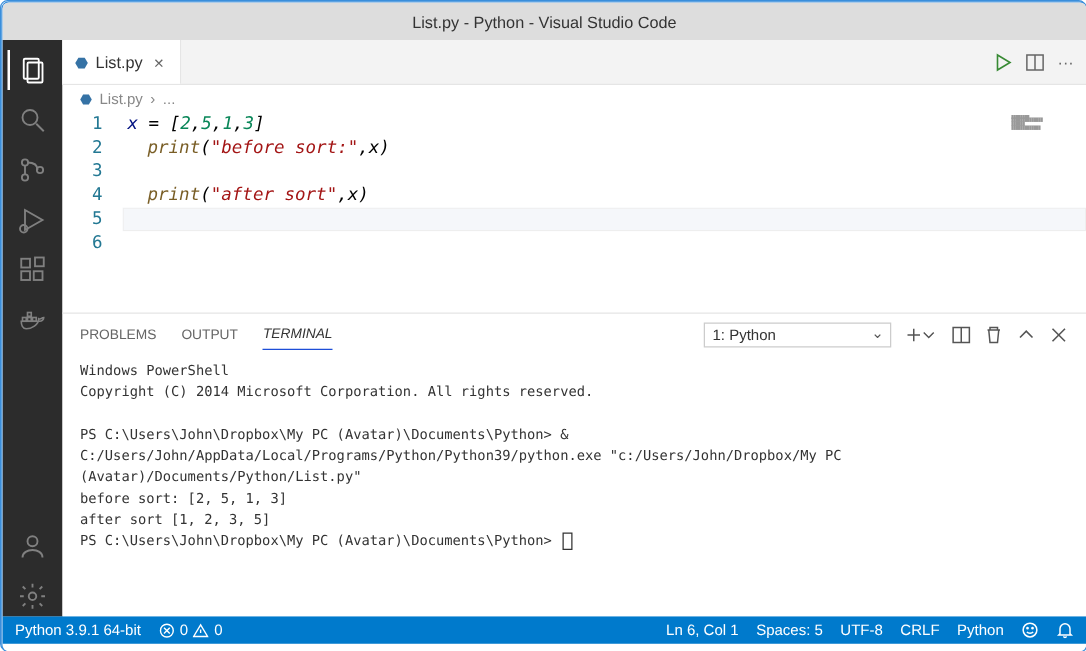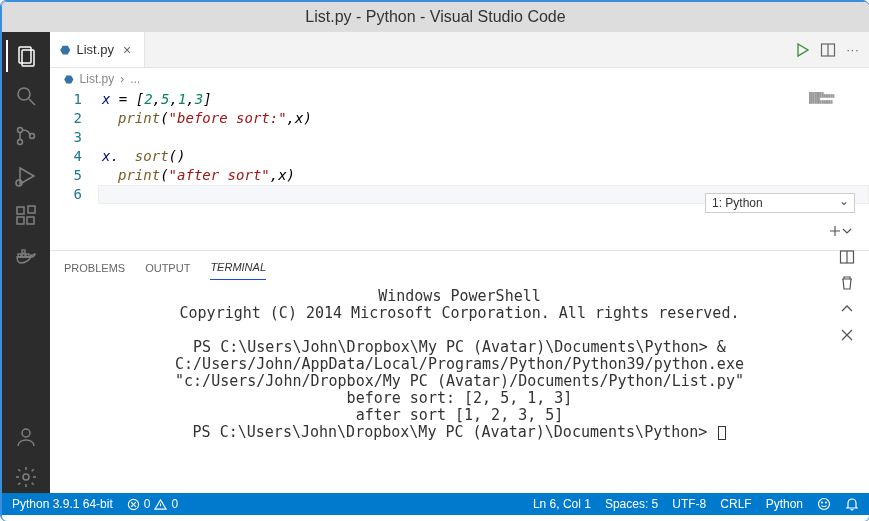--- a/index.html
+++ b/index.html
@@ -1,17 +1,17 @@
 <!DOCTYPE html>
 <html><head>
 <meta charset="utf-8">
 <style>
 * { margin:0; padding:0; box-sizing:border-box; }
 html,body { width:869px; height:521px; font-family:"Segoe UI",Arial,sans-serif; overflow:hidden; font-size:13px; color:#333; background:#fff; border:1px solid #3a8edb; border-radius:6px; }
-.titlebar { height:30px; background:#ddd; display:flex; align-items:center; justify-content:center; font-size:16px; color:#333; }
+.titlebar { height:30px; background:#ddd; display:flex; align-items:center; justify-content:center; font-size:13px; color:#333; }
 .main { display:flex; height:461px; }
 .activity { width:48px; background:#2c2c2c; display:flex; flex-direction:column; align-items:center; padding-top:8px; gap:8px; }
 .activity .spacer { flex:1; }
 .act-btn { width:32px; height:32px; display:flex; align-items:center; justify-content:center; color:#808080; cursor:pointer; }
 .act-btn.active { color:#fff; border-left:2px solid #fff; margin-left:-8px; padding-left:6px; }
 .act-btn svg { width:24px; height:24px; }
 .workarea { flex:1; display:flex; flex-direction:column; background:#fff; }
 .tabrow { height:36px; background:#f3f3f3; display:flex; align-items:stretch; border-bottom:1px solid #e5e5e5; }
 .tab { display:flex; align-items:center; background:#fff; padding:0 10px; gap:6px; font-size:13px; color:#333; border-right:1px solid #e5e5e5; }
 .file-icon { color:#3572A5; font-size:12px; }
@@ -31,27 +31,27 @@
 .tk-n { color:#098658; }
 .tk-f { color:#795e26;margin-left:16px; }
 .tk-s { color:#a31515; }
 .tk-p { color:#000; }
 .minimap { position:absolute; top:2px; right:4px; width:56px; height:14px; font-size:3px; line-height:3px; color:#999; overflow:hidden; }
 .minimap div { white-space:pre; }
 .panel { flex:1; display:flex; flex-direction:column; border-top:1px solid #e5e5e5; }
 .panel-tabs { height:33px; display:flex; align-items:center; gap:20px; padding:0 14px; font-size:11px; color:#666; }
 .ptab { padding:6px 0; cursor:pointer; }
 .ptab.active { color:#333; border-bottom:1px solid #1d4ed8;font-style:italic; }
-.panel-tools { margin-left:auto; display:flex; align-items:flex-end; gap:10px;flex-direction:column; }
+.panel-tools { margin-left:auto; display:flex; align-items:center; gap:10px; }
 .term-select { border:1px solid #ccc; font-size:12px; padding:2px 20px 2px 6px; width:150px; color:#333; background:#fff; appearance:none; position:relative; }
 .select-wrap { position:relative; }
 .select-wrap:after { content:"⌄"; position:absolute; right:6px; top:1px; font-size:12px; color:#555; pointer-events:none; }
 .panel-tools svg { width:16px; height:16px; color:#555; }
 .tool-btn { cursor:pointer; display:flex; align-items:center; }
-.terminal { flex:1; font-family:Consolas,monospace; font-size:15px; line-height:17px; padding:4px 14px; color:#333; white-space:pre-wrap; overflow:hidden;text-align:center; }
+.terminal { flex:1; font-family:Consolas,monospace; font-size:11px; line-height:17px; padding:4px 14px; color:#333; white-space:pre-wrap; overflow:hidden; }
 .cursor-box { display:inline-block; width:8px; height:14px; border:1px solid #333; vertical-align:middle; margin-left:2px; }
 .status { height:22px; background:#007acc; color:#fff; display:flex; align-items:center; font-size:12px; padding:0 10px; gap:14px; }
 .status .spacer { flex:1; }
 .status-item { display:flex; align-items:center; gap:4px; cursor:pointer; }
 .bell, .feedback { width:14px; height:14px; }
 </style>
 </head>
 <body>
 
 <div class="titlebar">List.py - Python - Visual Studio Code</div>
@@ -152,21 +152,20 @@
         <div>2</div>
         <div>3</div>
         <div>4</div>
         <div>5</div>
         <div>6</div>
       </div>
       <div class="code">
         <div class="cl"><span class="tk-v">x </span><span class="tk-p">= [</span><span class="tk-n">2</span><span class="tk-p">,</span><span class="tk-n">5</span><span class="tk-p">,</span><span class="tk-n">1</span><span class="tk-p">,</span><span class="tk-n">3</span><span class="tk-p">]</span></div>
         <div class="cl"><span class="tk-f">print</span><span class="tk-p">(</span><span class="tk-s">"before sort:"</span><span class="tk-p">,x)</span></div>
         <div class="cl"></div>
-        <div class="cl"><span class="tk-v">x.</span><span class="tk-f">sort</span><span class="tk-p">()</span></div>
         <div class="cl"><span class="tk-f">print</span><span class="tk-p">(</span><span class="tk-s">"after sort"</span><span class="tk-p">,x)</span></div>
         <div class="cl current"></div>
       </div>
       <div class="minimap">
         <div>████████</div>
           <div>██████████████</div>
           <div></div>
           <div>██████</div>
           <div>█████████████</div>
       </div>

